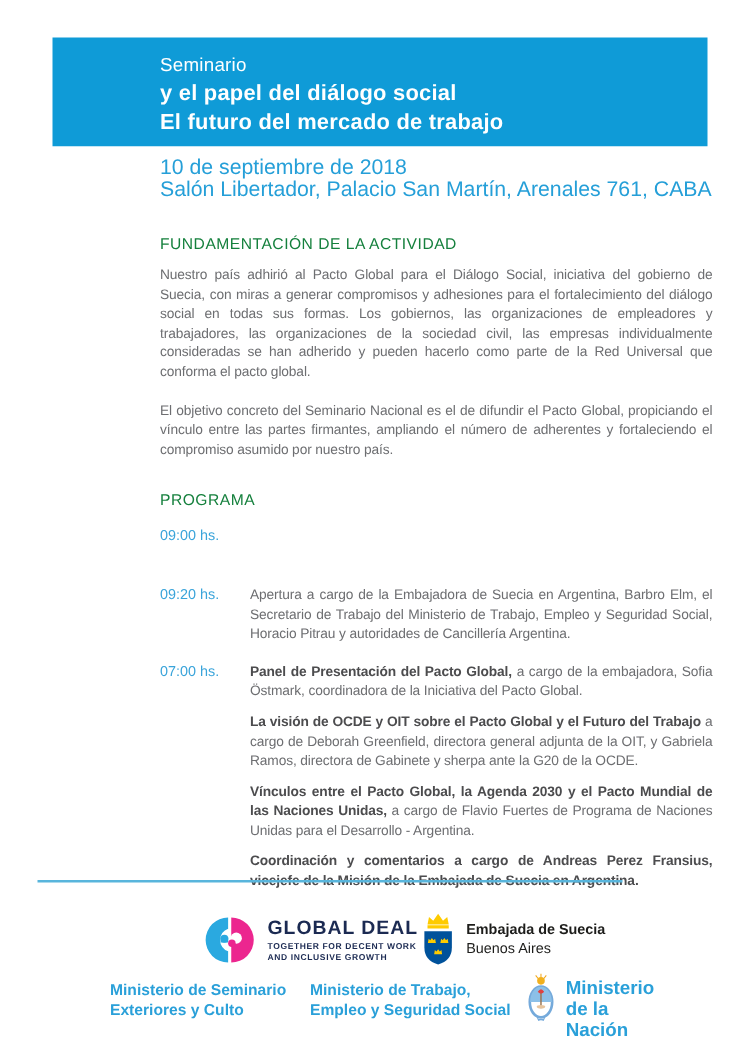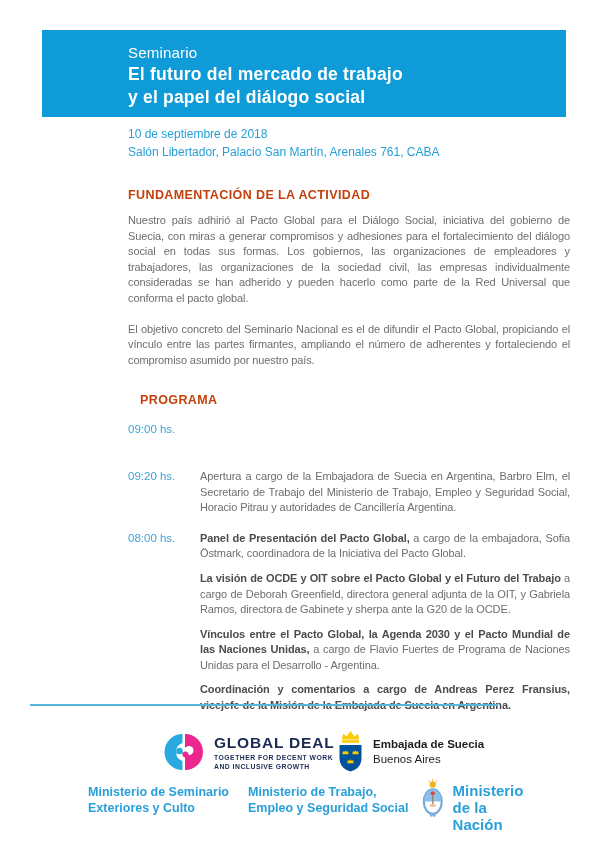--- a/index.html
+++ b/index.html
@@ -13,26 +13,26 @@
   
   .hero {
     margin:30px 34px 0 42px; height:87px; background:#0f9bd7;
     padding:13px 10px 0 86px; color:#ffffff;
   }
   .hero .kicker { font-size:15px; font-weight:400; line-height:20px; letter-spacing:.2px; }
   .hero .title  { font-size:17.5px; font-weight:700; line-height:23px; letter-spacing:.2px; }
 
   
   .main { margin:8px 30px 0 128px; }
-  .event { color:#259fd8; font-size:12px; line-height:18px; }
+  .event { color:#259fd8; font-size:17px; line-height:18px; }
   .sec-heading {
-    color:#c2410c; font-size:12.5px; font-weight:700; letter-spacing:.4px;
+    color:#15803d; font-size:12.5px; font-weight:400; letter-spacing:.4px;
   }
   .h-fund { margin-top:27px; }
-  .h-prog { margin-top:25px;margin-left:12px; }
+  .h-prog { margin-top:25px; }
   .para {
     margin-top:11px; color:#6d6e71; font-size:11px; line-height:15.6px;
     text-align:justify; letter-spacing:-.1px;
   }
   .para + .para { margin-top:15px; }
 
   .program { margin-top:15px; }
   .prog-item { display:flex; }
   .prog-item.gap-lg { margin-bottom:31px; }
   .prog-item.gap-md { margin-bottom:15px; }
@@ -64,22 +64,22 @@
   .pres { position:absolute; left:420px; top:71px; display:flex; gap:7px; }
   .pres-text { margin-top:7px; color:#2aa0d9; font-size:15px; font-weight:700; line-height:17px; }
 </style>
 </head>
 <body>
 
 <div class="page">
 
   <div class="hero">
     <div class="kicker">Seminario</div>
+    <div class="title">y el papel del diálogo social</div>
     <div class="title">El futuro del mercado de trabajo</div>
-    <div class="title">y el papel del diálogo social</div>
   </div>
 
   <div class="main">
 
     <div class="event">
       <div>10 de septiembre de 2018</div>
       <div>Salón Libertador, Palacio San Martín, Arenales 761, CABA</div>
     </div>
 
     <div class="sec-heading h-fund">FUNDAMENTACIÓN DE LA ACTIVIDAD</div>
@@ -95,21 +95,21 @@
       </div>
 
       <div class="prog-item gap-md">
         <div class="prog-time">09:20 hs.</div>
         <div class="prog-body">
           <p><b></b><span>Apertura a cargo de la Embajadora de Suecia en Argentina, Barbro Elm, el Secretario de Trabajo del Ministerio de Trabajo, Empleo y Seguridad Social, Horacio Pitrau y autoridades de Cancillería Argentina.</span></p>
         </div>
       </div>
 
       <div class="prog-item">
-        <div class="prog-time">08:00 hs.</div>
+        <div class="prog-time">07:00 hs.</div>
         <div class="prog-body">
           <p><b>Panel de Presentación del Pacto Global,</b><span> a cargo de la embajadora, Sofia Östmark, coordinadora de la Iniciativa del Pacto Global.</span></p>
           <p><b>La visión de OCDE y OIT sobre el Pacto Global y el Futuro del Trabajo</b><span> a cargo de Deborah Greenfield, directora general adjunta de la OIT, y Gabriela Ramos, directora de Gabinete y sherpa ante la G20 de la OCDE.</span></p>
           <p><b>Vínculos entre el Pacto Global, la Agenda 2030 y el Pacto Mundial de las Naciones Unidas,</b><span> a cargo de Flavio Fuertes de Programa de Naciones Unidas para el Desarrollo - Argentina.</span></p>
           <p><b>Coordinación y comentarios a cargo de Andreas Perez Fransius, vicejefe de la Misión de la Embajada de Suecia en Argentina.</b><span></span></p>
         </div>
       </div>
 
     </div>
   </div>

